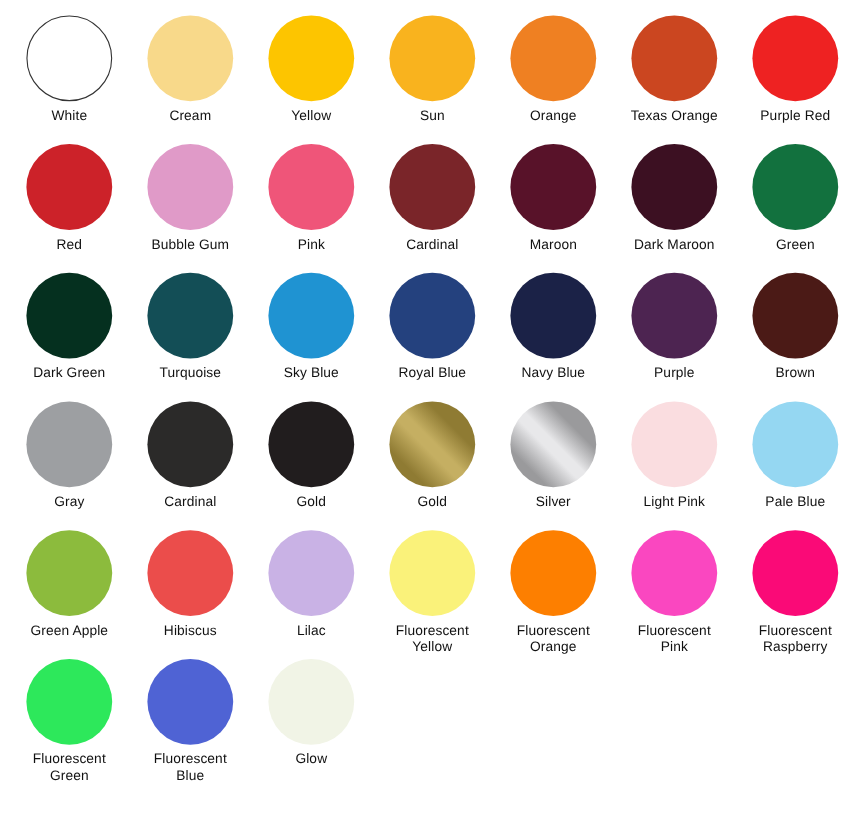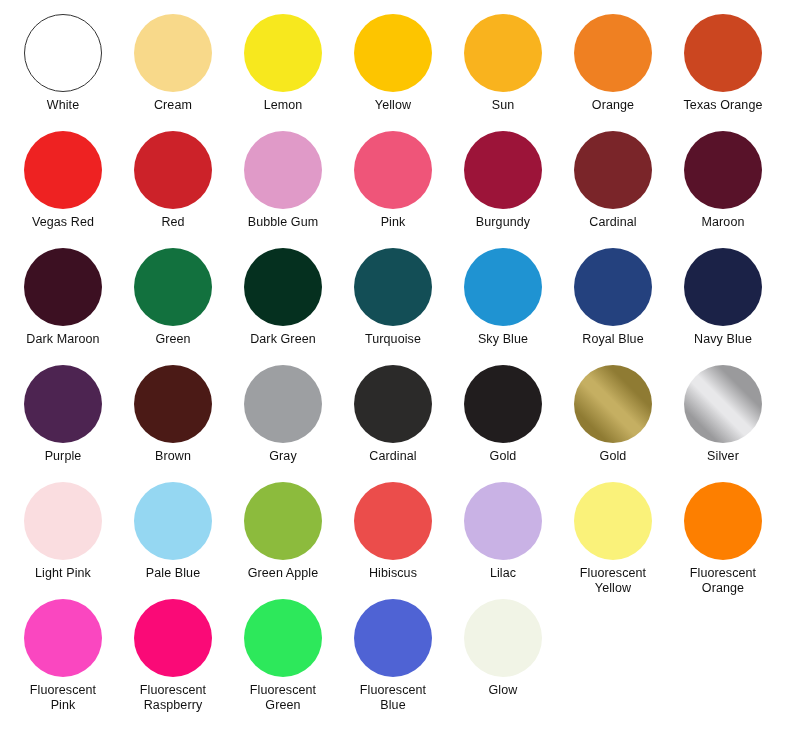--- a/index.html
+++ b/index.html
@@ -60,58 +60,50 @@
 <div id="chart">
     <div class="swatch-cell">
       <div class="disc outlined" style="background: rgb(255, 255, 255); border-color: rgb(51, 51, 51);"></div>
       <div class="swatch-label">White</div>
     </div>
     <div class="swatch-cell">
       <div class="disc" style="background: rgb(248, 217, 138);"></div>
       <div class="swatch-label">Cream</div>
     </div>
     <div class="swatch-cell">
-      <div class="disc" style="background: rgb(247, 232, 30);"></div>
-      <div class="swatch-label">Lemon</div>
-    </div>
-    <div class="swatch-cell">
       <div class="disc" style="background: rgb(253, 197, 0);"></div>
       <div class="swatch-label">Yellow</div>
     </div>
     <div class="swatch-cell">
       <div class="disc" style="background: rgb(249, 179, 30);"></div>
       <div class="swatch-label">Sun</div>
     </div>
     <div class="swatch-cell">
       <div class="disc" style="background: rgb(239, 128, 34);"></div>
       <div class="swatch-label">Orange</div>
     </div>
     <div class="swatch-cell">
       <div class="disc" style="background: rgb(203, 70, 32);"></div>
       <div class="swatch-label">Texas Orange</div>
     </div>
     <div class="swatch-cell">
       <div class="disc" style="background: rgb(238, 34, 34);"></div>
-      <div class="swatch-label">Vegas Red</div>
+      <div class="swatch-label">Purple Red</div>
     </div>
     <div class="swatch-cell">
       <div class="disc" style="background: rgb(204, 34, 41);"></div>
       <div class="swatch-label">Red</div>
     </div>
     <div class="swatch-cell">
       <div class="disc" style="background: rgb(224, 154, 200);"></div>
       <div class="swatch-label">Bubble Gum</div>
     </div>
     <div class="swatch-cell">
       <div class="disc" style="background: rgb(239, 85, 121);"></div>
       <div class="swatch-label">Pink</div>
-    </div>
-    <div class="swatch-cell">
-      <div class="disc" style="background: rgb(156, 20, 57);"></div>
-      <div class="swatch-label">Burgundy</div>
     </div>
     <div class="swatch-cell">
       <div class="disc" style="background: rgb(122, 37, 41);"></div>
       <div class="swatch-label">Cardinal</div>
     </div>
     <div class="swatch-cell">
       <div class="disc" style="background: rgb(88, 18, 41);"></div>
       <div class="swatch-label">Maroon</div>
     </div>
     <div class="swatch-cell">

